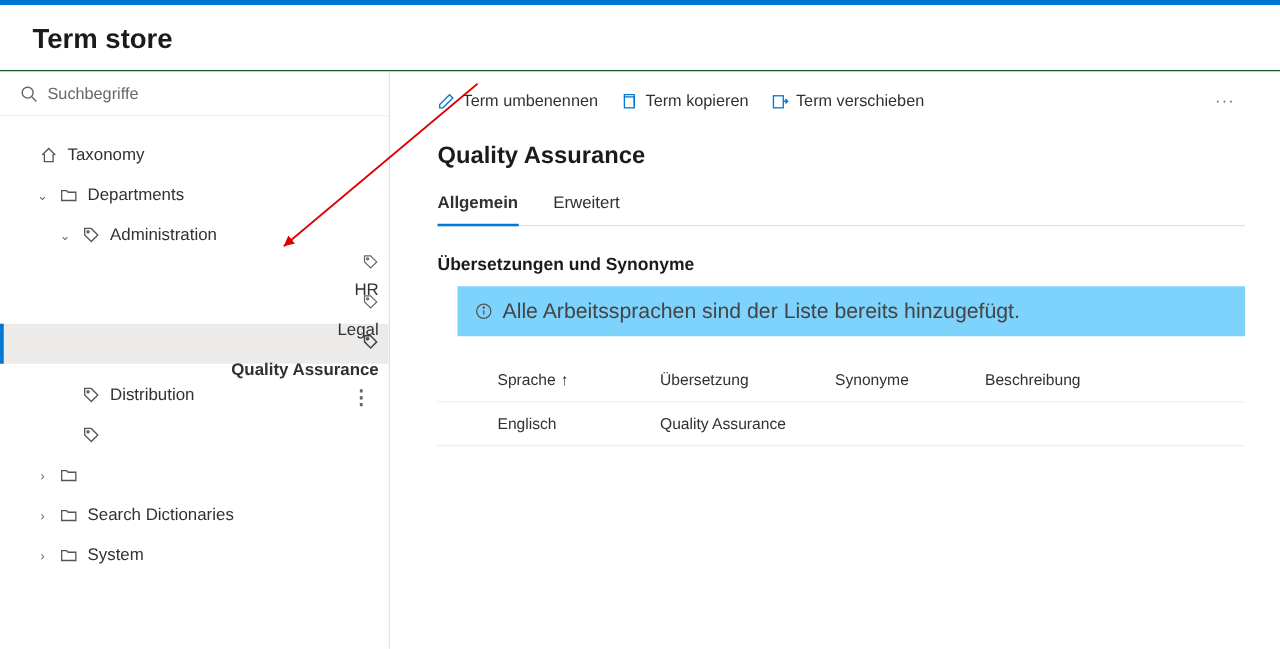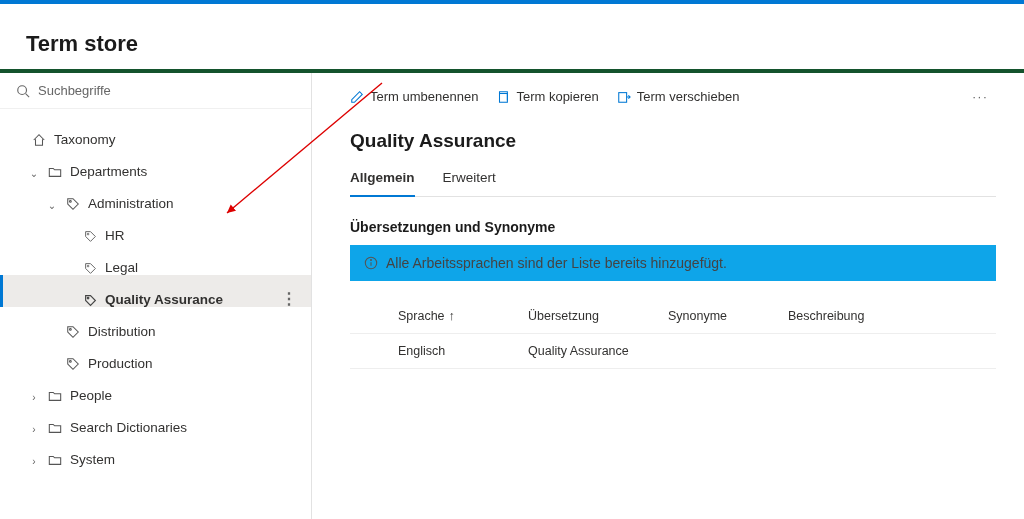--- a/index.html
+++ b/index.html
@@ -1,45 +1,45 @@
 <!DOCTYPE html>
 <html><head>
 <meta charset="utf-8">
 <style>
 * { margin: 0; padding: 0; box-sizing: border-box; font-family: "Segoe UI", Arial, sans-serif; }
 body { width: 1024px; height: 519px; background: #fff; overflow: hidden; position: relative; }
 .topbar { height: 4px; background: #0078d4; }
-.header { padding: 27px 26px 12px; border-bottom: 4px solid #14532d; }
+.header { padding: 14px 26px 12px; border-bottom: 1px solid #14532d; }
 .header h1 { font-size: 22px; font-weight: 700; color: #1b1b1b; }
 .content { display: flex; height: calc(100% - 4px - 50px); }
 .sidebar { width: 312px; border-right: 1px solid #e2e2e2; display: flex; flex-direction: column; }
 .searchbox { display: flex; align-items: center; gap: 8px; padding: 10px 16px; border-bottom: 1px solid #f0f0f0; color: #666; font-size: 13px; }
 .searchbox svg { flex: none; }
 .tree { padding: 6px 0; font-size: 13.5px; color: #323130; overflow-y: auto; }
 .node { display: flex; align-items: flex-end; gap: 8px; height: 32px; padding: 0 8px 0 12px; cursor: pointer; }
 .node.selected { background: #edebe9; border-left: 3px solid #0078d4; padding-left: 9px; font-weight: 600; }
 .node .chev { width: 12px; display: inline-flex; justify-content: center; color: #666; font-size: 10px; }
 .node .spacer { width: 12px; }
 .node .ico { display: inline-flex; }
 .node .lbl { flex: 1; white-space: nowrap; }
 .node .more { color: #666; padding: 0 6px; font-size: 16px; line-height: 1; }
 .ind-1 { padding-left: 28px; }
 .ind-2 { padding-left: 46px; }
-.ind-3 { padding-left: 64px; } .ind-3.selected { padding-left: 61px; }
+.ind-3 { padding-left: 64px; flex-direction: column; } .ind-3.selected { padding-left: 61px; }
 .main { flex: 1; padding: 12px 28px 0 38px; position: relative; }
 .cmdbar { display: flex; align-items: center; gap: 18px; font-size: 13px; color: #323130; padding: 4px 0 18px; }
 .cmd { display: inline-flex; align-items: center; gap: 6px; cursor: pointer; }
 .cmd svg { flex: none; }
 .cmdbar .ellipsis { margin-left: auto; margin-right: 8px; color: #666; cursor: pointer; letter-spacing: 1px; }
 .title { font-size: 19px; font-weight: 600; color: #1b1b1b; margin: 8px 0 12px; }
 .tabs { display: flex; gap: 28px; border-bottom: 1px solid #e2e2e2; font-size: 13.5px; }
 .tab { padding: 6px 0 10px; cursor: pointer; color: #323130; }
 .tab.active { font-weight: 600; border-bottom: 2px solid #0078d4; margin-bottom: -1px; }
 .section-title { font-size: 14px; font-weight: 600; margin: 22px 0 10px; color: #1b1b1b; }
-.info { display: flex; align-items: center; gap: 8px; background: #0ea5e9; padding: 10px 14px; font-size: 14px; color: #444; }
+.info { display: flex; align-items: center; gap: 8px; background: #7dd3fc; padding: 10px 14px; font-size: 17px; color: #444; margin-left: 16px; }
 .table { margin-top: 18px; }
 .thead, .trow { display: grid; grid-template-columns: 40px 130px 140px 120px 1fr; align-items: center; padding: 10px 8px; font-size: 12.5px; border-bottom: 1px solid #eee; }
 .thead { color: #323130; }
 .thead .col { font-weight: 400; display: flex; align-items: center; gap: 4px; }
 .trow { color: #323130; }
 .arrow { position: absolute; left: -100px; top: -30px; pointer-events: none; }
 </style>
 </head>
 <body>
 
@@ -137,31 +137,29 @@
       </div>
 
       <div class="node ind-2">
         <span class="spacer"></span>
         <span class="ico">
           <svg width="14" height="14" viewBox="0 0 16 16" fill="none" stroke="#555" stroke-width="1.2">
               <path d="M2 2 H8 L14 8 L8 14 L2 8 Z"></path>
               <circle cx="5" cy="5" r="1"></circle>
             </svg>
         </span>
-        <span class="lbl">Production</span>
       </div>
 
       <div class="node ind-1">
         <span class="chev">›</span>
         <span class="ico">
           <svg width="14" height="14" viewBox="0 0 16 16" fill="none" stroke="#555" stroke-width="1.2">
               <path d="M1.5 4 H6 L7.5 5.5 H14.5 V13 H1.5 Z"></path>
             </svg>
         </span>
-        <span class="lbl">People</span>
       </div>
 
       <div class="node ind-1">
         <span class="chev">›</span>
         <span class="ico">
           <svg width="14" height="14" viewBox="0 0 16 16" fill="none" stroke="#555" stroke-width="1.2">
               <path d="M1.5 4 H6 L7.5 5.5 H14.5 V13 H1.5 Z"></path>
             </svg>
         </span>
         <span class="lbl">Search Dictionaries</span>

